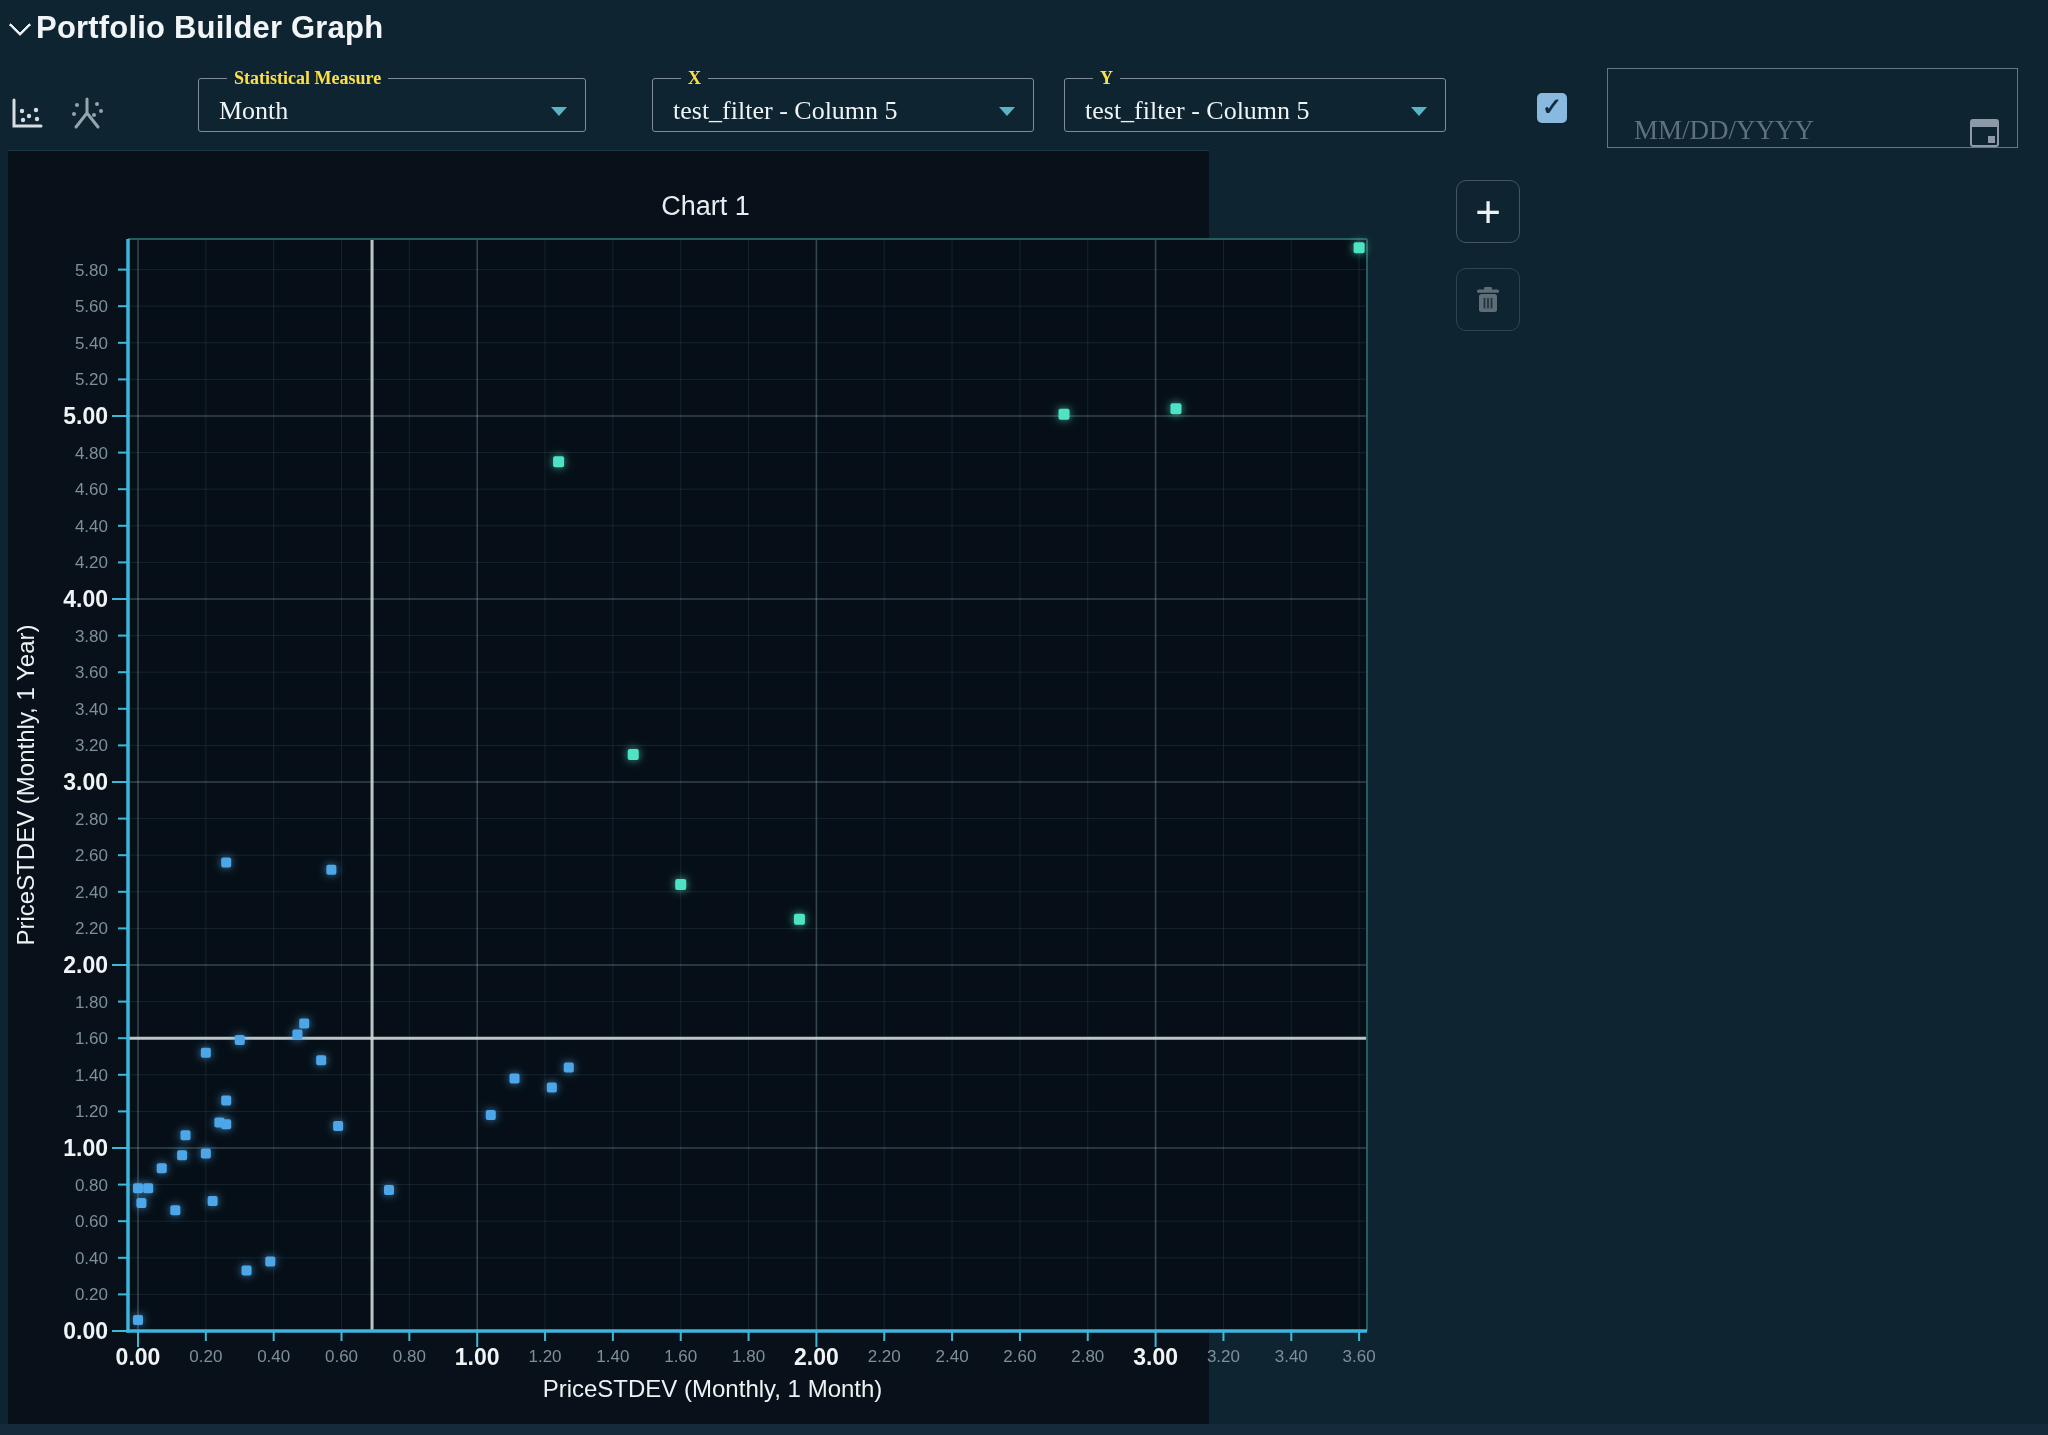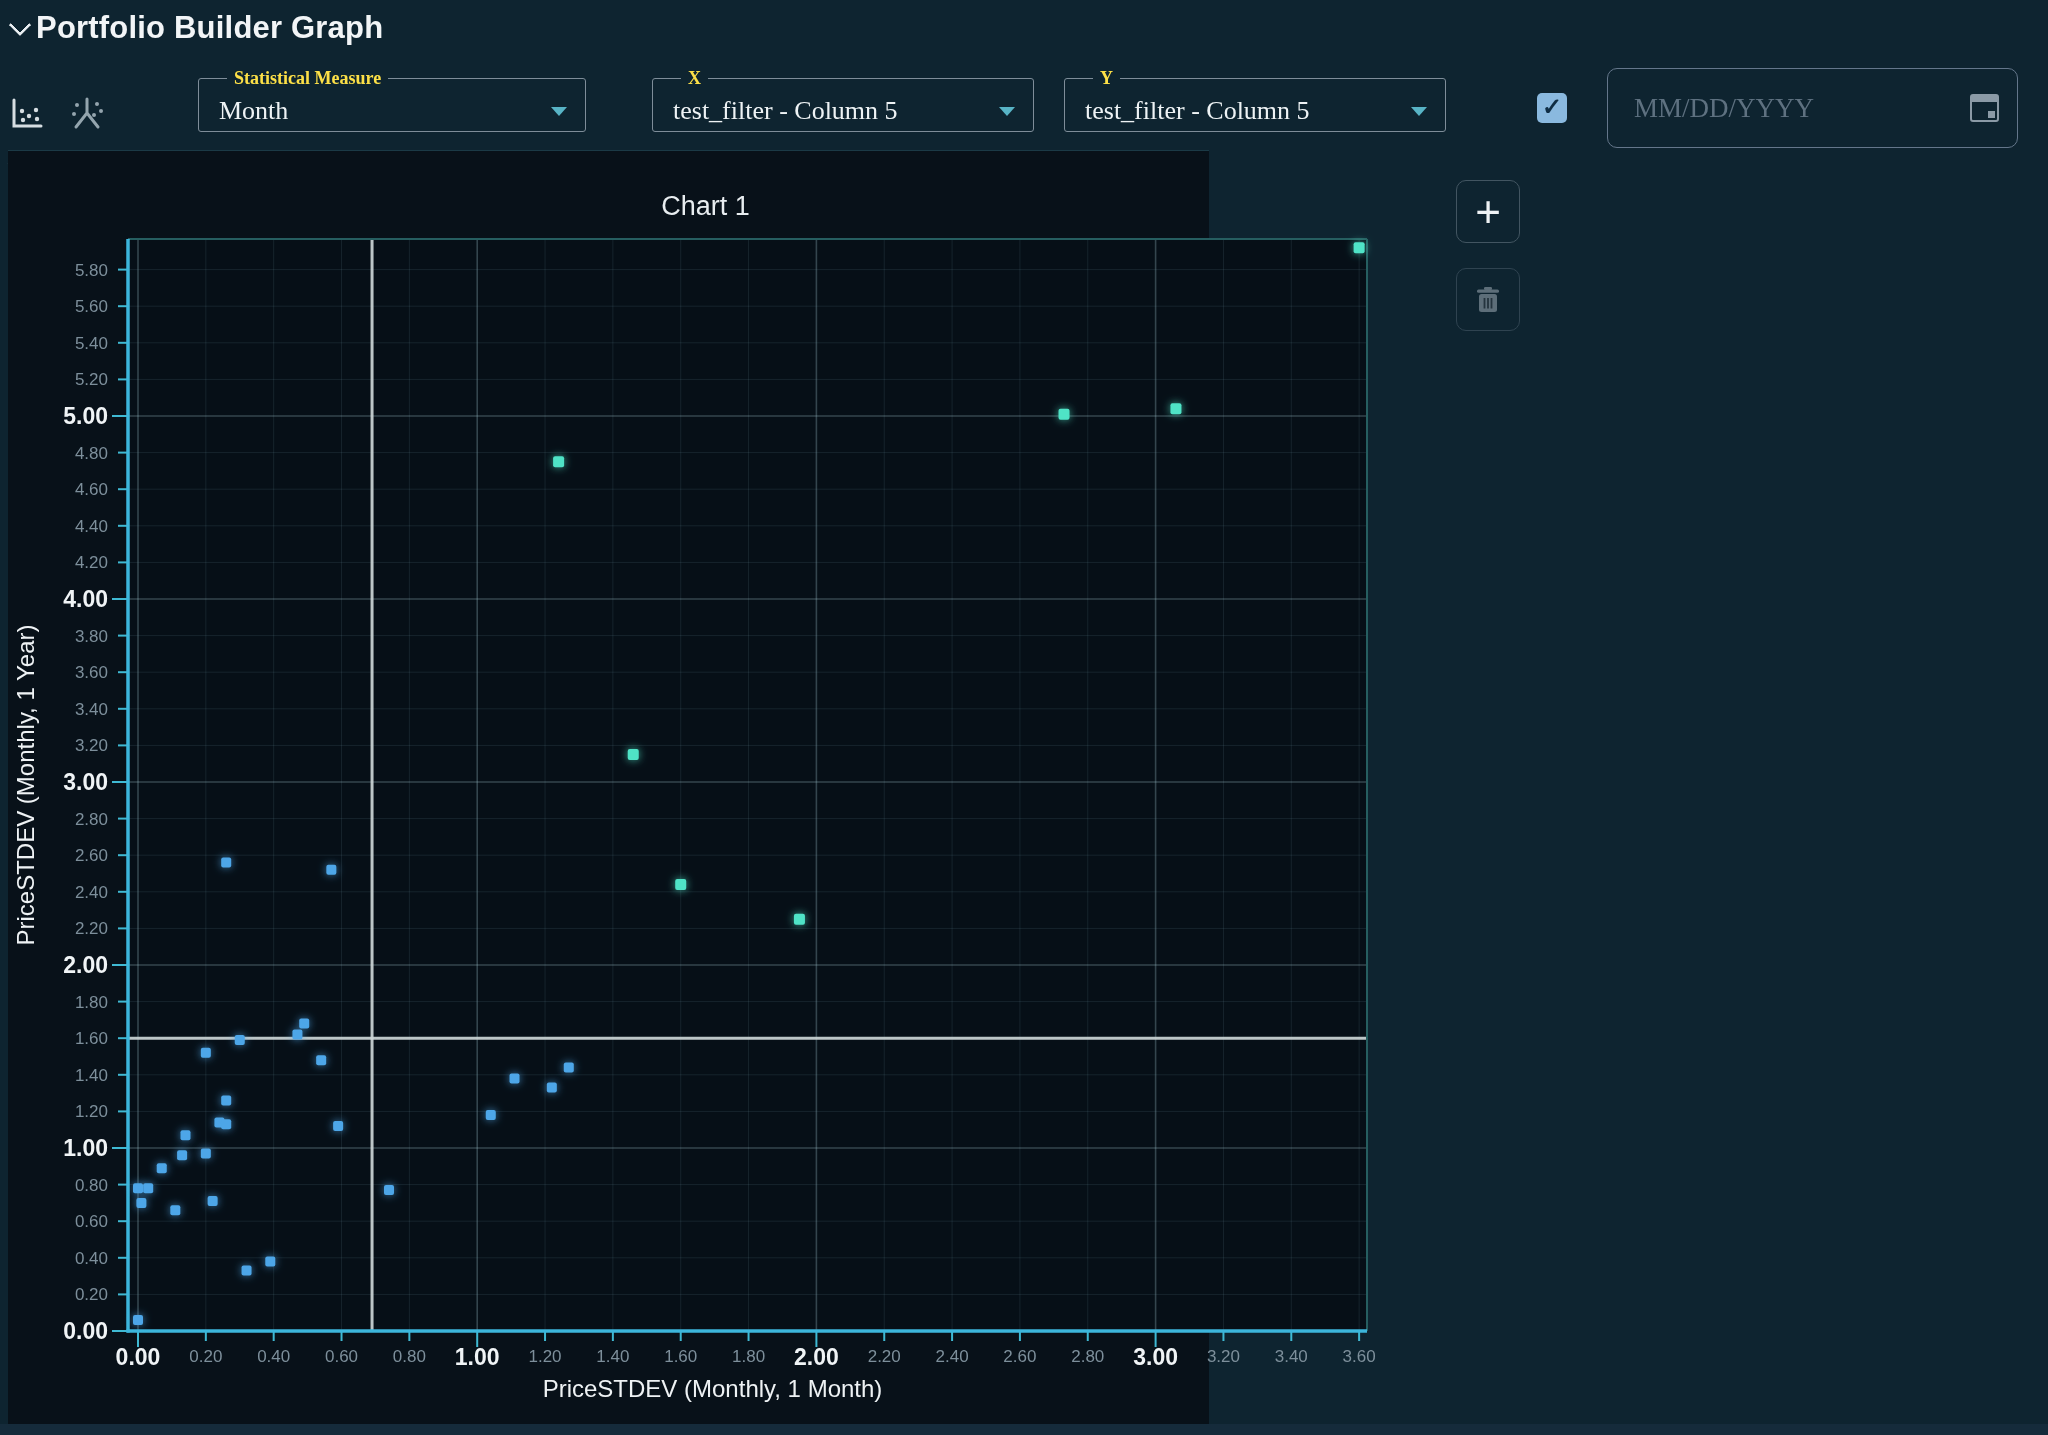--- a/index.html
+++ b/index.html
@@ -26,21 +26,21 @@
   .fs-x{left:652px;top:8px;width:352px;}
   .fs-y{left:1064px;top:8px;width:352px;}
   .sel-row{display:flex;align-items:center;justify-content:space-between;height:44px;padding:0 4px 0 6px;cursor:pointer;}
   .sel-value{font-family:"Liberation Serif", serif;color:#eef3f5;font-size:26px;}
   .caret{width:0;height:0;border-left:8px solid transparent;border-right:8px solid transparent;
          border-top:9px solid #58b4c6;}
   .checkbox{position:absolute;left:1537px;top:93px;width:30px;height:30px;background:#8ab9df;
             border-radius:5px;display:flex;align-items:center;justify-content:center;cursor:pointer;}
   .checkbox .mark{color:#0f2d44;font-size:24px;font-weight:bold;line-height:1;margin-top:-2px;}
   .date-box{position:absolute;left:1607px;top:68px;width:411px;height:80px;border:1.5px solid #64768a;
-            border-radius:10px;display:flex;align-items:center;padding:0 18px 0 24px;box-sizing:border-box;}
+            border-radius:0;display:flex;align-items:flex-end;padding:0 18px 0 24px;box-sizing:border-box;}
   .date-box input{flex:1;background:transparent;border:none;outline:none;
             font-family:"Liberation Serif", serif;font-size:27px;color:#c7d2da;}
   .date-box input::placeholder{color:#5e7180;opacity:1;}
   .cal-icon{position:relative;width:26px;height:24px;border:2.5px solid #8b9aa6;border-radius:3px;cursor:pointer;}
   .cal-icon:before{content:"";position:absolute;left:-1px;top:-1px;right:-1px;height:7px;background:#8b9aa6;}
   .cal-icon:after{content:"";position:absolute;right:2px;bottom:2px;width:7px;height:7px;background:#8b9aa6;}
   
   .chart-panel{position:absolute;left:8px;top:150px;width:1201px;height:1274px;background:#081119;
                border-top:1px solid #1b3a46;}
   .chart-panel svg{display:block;}

